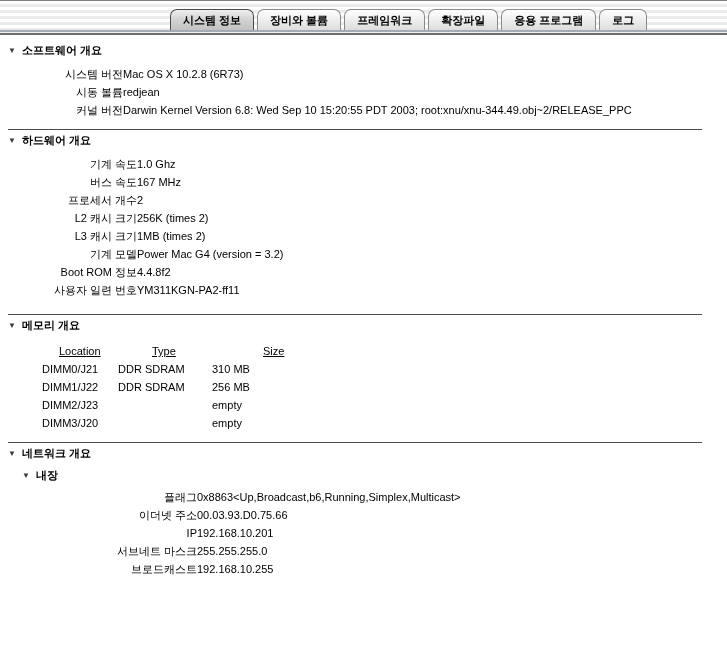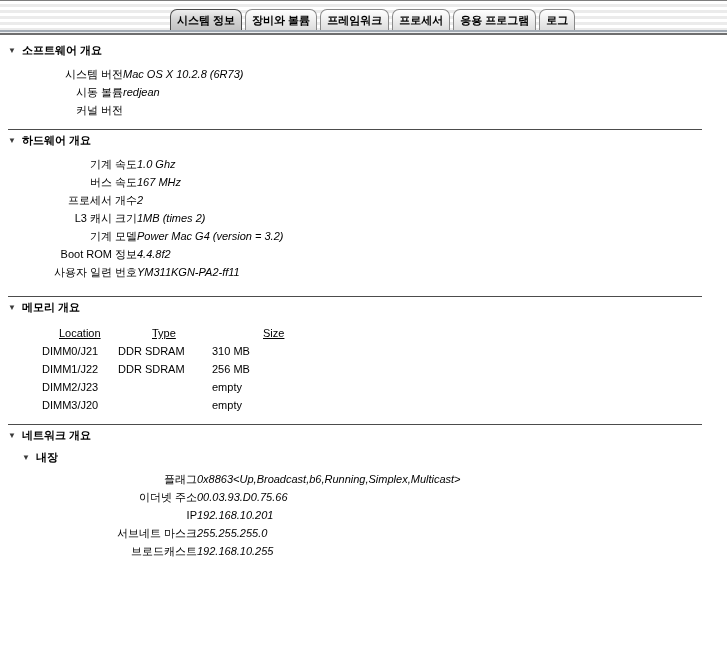--- a/index.html
+++ b/index.html
@@ -19,21 +19,21 @@
   }
   .hline1 { height:2px; background:#a3abb4; }
   .hline2 { height:1px; background:#eef0f2; }
   .hline3 { height:2px; background:#6e6e6e; }
   .tabs {
     position:absolute; left:170px; bottom:5px;
     display:flex; align-items:flex-end; gap:3px;
   }
   .tab {
     height:20px; line-height:20px;
-    padding:0 6px;
+    padding:0 12px;
     background:linear-gradient(#ffffff,#dddddd);
     border:1px solid #898989; border-bottom:none;
     border-radius:7px 7px 0 0;
     font-weight:bold; font-size:11px; color:#000;
     white-space:nowrap; cursor:default;
   }
   .tab.selected {
     background:linear-gradient(#efefef 0%,#d4d4d4 45%,#c2c2c2 100%);
     border-color:#4a4a4a;
   }
@@ -43,21 +43,21 @@
     display:flex; align-items:center; height:18px;
     font-weight:bold; color:#000;
   }
   .tri {
     width:14px; font-size:8px; color:#3a3a3a;
     display:inline-block; cursor:default;
   }
   .divider { height:1px; width:694px; background:#4c4c4c; }
   .row { display:flex; align-items:center; height:18px;text-align:right; }
   .lbl { flex:none; }
-  .val { flex:none; white-space:nowrap;font-style:italic; }
+  .val { flex:none; white-space:nowrap; }
   
   .sw-rows { margin-left:27px; margin-top:6px; }
   .sw-rows .lbl { width:88px; }
   .sw-rows .val2 { margin-left:0; }
   .sw-rows .valname { width:54px; }
   
   .hw-rows { margin-left:12px; margin-top:6px; margin-bottom:15px; }
   .hw-rows .lbl { width:117px; }
   .divider-sw { margin-top:10px; }
   .title-gap { margin-top:1px; }
@@ -78,21 +78,21 @@
 
 <div class="header-wrap">
   <div class="pinstripes"></div>
   <div class="hline1"></div>
   <div class="hline2"></div>
   <div class="hline3"></div>
   <div class="tabs">
     <div class="tab selected"><span>시스템 정보</span></div>
     <div class="tab"><span>장비와 볼륨</span></div>
     <div class="tab"><span>프레임워크</span></div>
-    <div class="tab"><span>프로세서</span></div>
+    <div class="tab"><span>확장파일</span></div>
     <div class="tab"><span>응용 프로그램</span></div>
     <div class="tab"><span>로그</span></div>
   </div>
 </div>
 
 <div class="content">
 
   <div class="section-title">
     <span class="tri">▼</span>
     <span>소프트웨어 개요</span>
@@ -101,20 +101,21 @@
     <div class="row">
       <span class="lbl">시스템 버전</span>
       <span class="val">Mac OS X 10.2.8 (6R73)</span>
     </div>
     <div class="row">
       <span class="lbl">시동 볼륨</span>
       <span class="val">redjean</span>
     </div>
     <div class="row">
       <span class="lbl">커널 버전</span>
+      <span class="val">Darwin Kernel Version 6.8: Wed Sep 10 15:20:55 PDT 2003; root:xnu/xnu-344.49.obj~2/RELEASE_PPC</span>
     </div>
   </div>
 
   <div class="divider divider-sw"></div>
 
   <div class="section-title title-gap">
     <span class="tri">▼</span>
     <span>하드웨어 개요</span>
   </div>
   <div class="hw-rows">
@@ -122,20 +123,24 @@
       <span class="lbl">기계 속도</span>
       <span class="val">1.0 Ghz</span>
     </div>
     <div class="row">
       <span class="lbl">버스 속도</span>
       <span class="val">167 MHz</span>
     </div>
     <div class="row">
       <span class="lbl">프로세서 개수</span>
       <span class="val">2</span>
+    </div>
+    <div class="row">
+      <span class="lbl">L2 캐시 크기</span>
+      <span class="val">256K (times 2)</span>
     </div>
     <div class="row">
       <span class="lbl">L3 캐시 크기</span>
       <span class="val">1MB (times 2)</span>
     </div>
     <div class="row">
       <span class="lbl">기계 모델</span>
       <span class="val">Power Mac G4 (version = 3.2)</span>
     </div>
     <div class="row">

